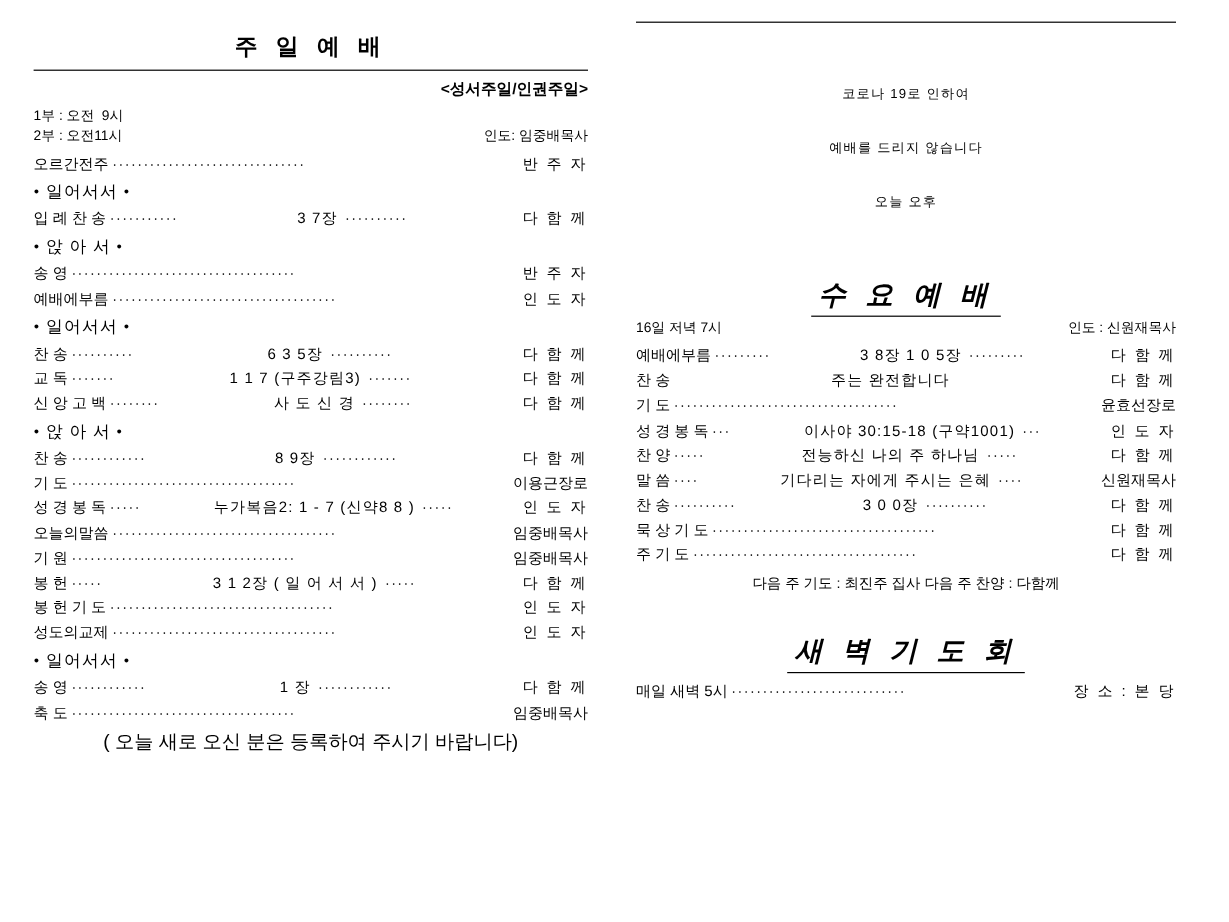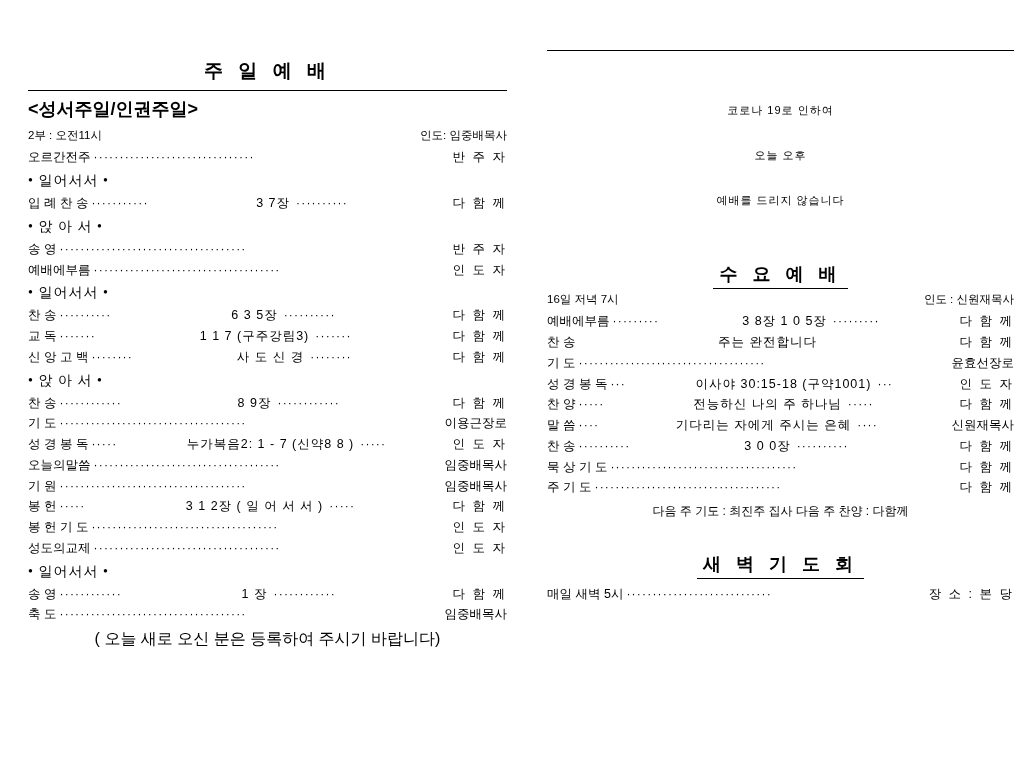--- a/index.html
+++ b/index.html
@@ -13,22 +13,21 @@
     font-family: "Liberation Sans", "DejaVu Sans", sans-serif;
     color: #000000;
     position: relative;
     overflow: hidden;
   }
   .page {
     width: 1024px;
     height: 588px;
     display: flex;
     box-sizing: border-box;
-    padding: 14px 0 0 18px;
-    margin-top: 32px;
+    padding: 14px 34px 0 18px;
   }
   .col {
     box-sizing: border-box;
   }
   .col-left {
     width: 50%;
     padding: 0 14px 0 10px;
   }
   .col-right {
     width: 50%;
@@ -45,22 +44,22 @@
   }
   .section-title.tight {
     letter-spacing: 2px;
   }
   .rule {
     border: 0;
     border-top: 1.6px solid #000;
     margin: 4px 0 6px 0;
   }
   .subheading {
-    text-align: left;
-    font-size: 18px;
+    text-align: right;
+    font-size: 13px;
     font-weight: bold;
     margin: 3px 0 6px 0;
   }
   .center-note {
     text-align: center;
     font-size: 12.5px;
     margin: 6px 0;
   }
   .marker {
     text-align: left;
@@ -127,26 +126,27 @@
     text-align: center;
     font-size: 11px;
     margin: 30px 0;
     letter-spacing: 1px;
   }
   .msg.first { margin-top: 52px; }
 
   .wed-title {
     text-align: center;
     font-weight: bold;
-    font-size: 18px;
+    font-size: 23px;
     letter-spacing: 5px;
     margin: 10px 0 2px 0;
     display: inline-block;
     border-bottom: 1.6px solid #000;
     padding: 0 6px 2px 6px;
+    font-style: italic;
   }
   .title-wrap { text-align: center; margin-top: 44px; }
   .title-wrap.dawn { margin-top: 22px; }
 
   .footer-note {
     text-align: center;
     font-size: 12px;
     margin-top: 8px;
   }
 </style>
@@ -155,20 +155,24 @@
 
 <div class="page">
 
   <div class="col col-left">
 
     <div class="section-title">주 일 예 배</div>
     <hr class="rule">
 
     <div class="subheading">&lt;성서주일/인권주일&gt;</div>
 
+    <div class="info-row">
+      <div class="left">1부 : 오전  9시</div>
+      <div class="right"></div>
+    </div>
     <div class="info-row">
       <div class="left">2부 : 오전11시</div>
       <div class="right">인도: 임중배목사</div>
     </div>
 
     <div class="ln">
       <span class="label">오르간전주</span>
       <span class="dots">·······························</span>
       <span class="right">반 주 자</span>
     </div>
@@ -297,22 +301,22 @@
     </div>
 
     <div class="small-note">( 오늘 새로 오신 분은 등록하여 주시기 바랍니다)</div>
   </div>
 
   <div class="col col-right">
 
     <hr class="rule">
 
     <div class="msg first">코로나 19로 인하여</div>
+    <div class="msg">예배를 드리지 않습니다</div>
     <div class="msg">오늘 오후</div>
-    <div class="msg">예배를 드리지 않습니다</div>
 
     <div class="title-wrap">
       <span class="wed-title">수 요  예 배</span>
     </div>
 
     <div class="info-row">
       <div class="left">16일 저녁 7시</div>
       <div class="right">인도 : 신원재목사</div>
     </div>
 

